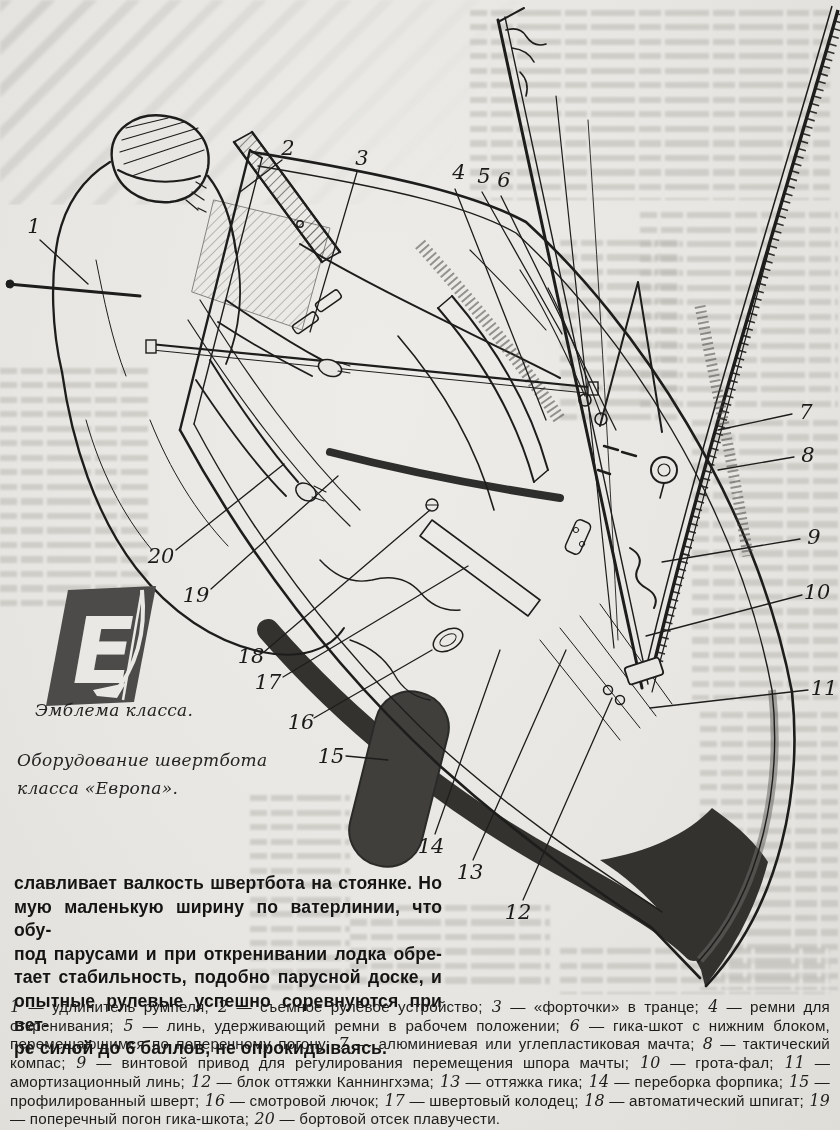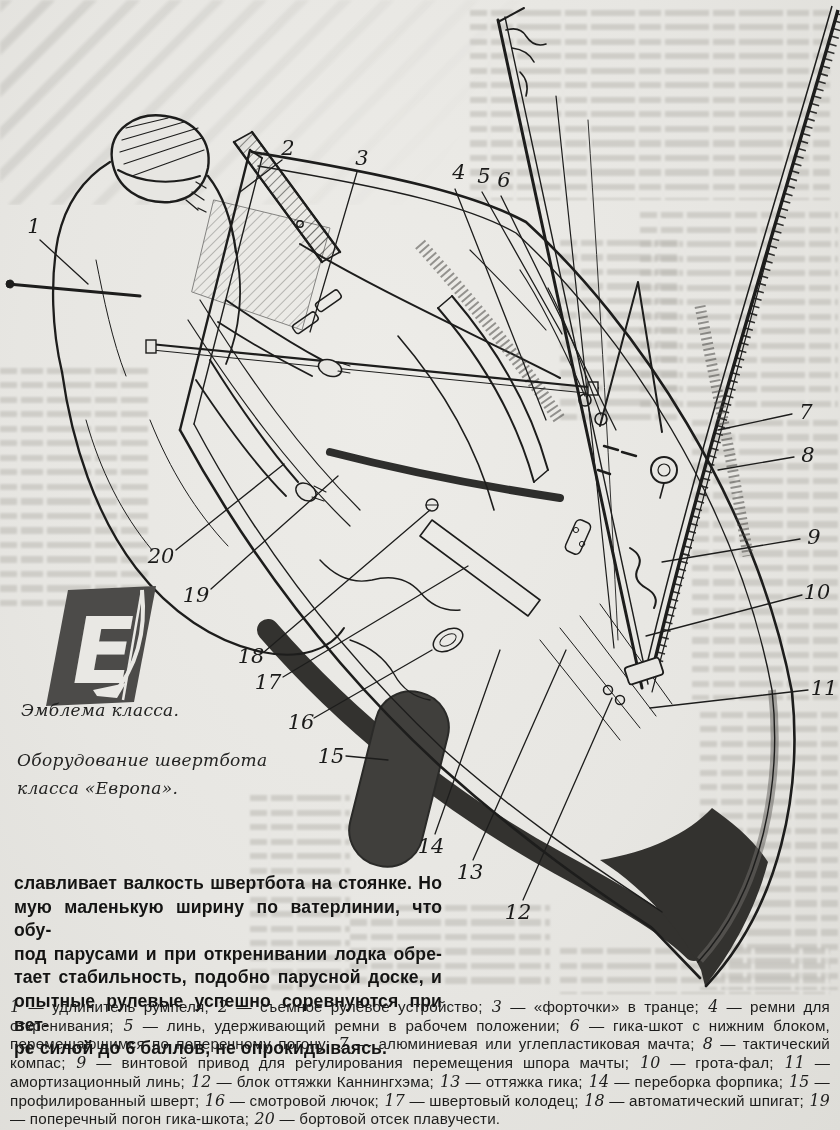--- a/index.html
+++ b/index.html
@@ -28,21 +28,21 @@
     -webkit-mask-image:linear-gradient(125deg,#000 10%,transparent 85%);
     mask-image:linear-gradient(125deg,#000 10%,transparent 85%);
   }
   
   .figure-svg{position:absolute;left:0;top:0;}
   .co{font-family:"DejaVu Serif",serif;font-style:italic;font-size:21px;fill:#1b1b1a;}
   
   .emblem-svg{position:absolute;left:38px;top:584px;}
   
   .cap{position:absolute;font-family:"DejaVu Serif",serif;font-style:italic;font-size:17px;color:#232322;letter-spacing:.3px;}
-  #cap-emblem{left:21px;top:700px;}
+  #cap-emblem{left:35px;top:700px;}
   #cap-figure{left:17px;top:746px;width:252px;line-height:28px;}
   
   .bodypara{
     position:absolute;left:14px;top:872px;width:428px;
     font-weight:bold;font-size:17.6px;line-height:23.6px;color:#141413;letter-spacing:.1px;
   }
   .bodypara .jl{text-align:justify;text-align-last:justify;}
   .bodypara .jl:last-child{text-align-last:left;}
   
   .legend{

